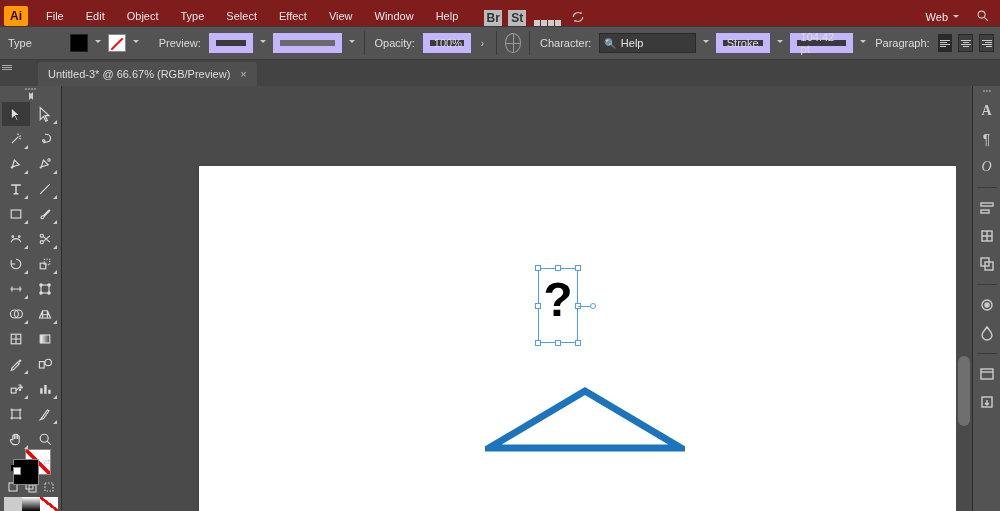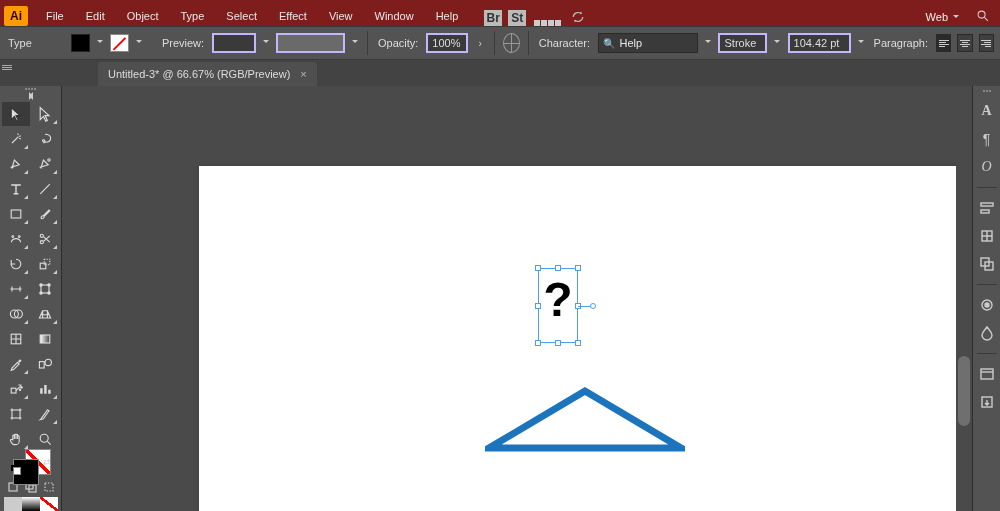--- a/index.html
+++ b/index.html
@@ -19,39 +19,39 @@
   .menubar .search-ico { width:26px; height:20px; display:flex;align-items:center;justify-content:center; color:#ccc;}
 
   
   .ctrlbar { height: 34px; background: #535353; border-top:1px solid #3a3a3a; border-bottom:1px solid #3a3a3a; display:flex; align-items:center; padding:0 6px; gap:6px; font-size:11px;}
   .ctrlbar .lbl { color:#ddd; padding:0 2px;}
   .ctrlbar .swatch { width:22px; height:18px; background:#000; border:1px solid #222;}
   .ctrlbar .nostroke { width:22px; height:18px; background:#fff; position:relative; border:1px solid #888;}
   .ctrlbar .nostroke::after { content:""; position:absolute; left:0;right:0;top:50%; height:2px; background:#f00; transform:rotate(-45deg);}
   .ctrlbar .dd { width:10px; height:18px; display:flex;align-items:center;justify-content:center;}
   .ctrlbar .dd::after { content:""; border:3px solid transparent; border-top-color:#ccc;}
-  .ctrlbar .field { height:20px; background:#3a3a3a; border:2px solid #c4b5fd; color:#ddd; padding:0 4px; display:flex;align-items:center;}
+  .ctrlbar .field { height:20px; background:#3a3a3a; border:7px solid #c4b5fd; color:#ddd; padding:0 4px; display:flex;align-items:center;}
   .ctrlbar .field.small { width:48px; }
   .ctrlbar .field.med { width:74px; }
   .ctrlbar .sep { width:1px; height:24px; background:#3a3a3a; margin:0 2px;}
   .ctrlbar .chev { width:14px;height:20px;display:flex;align-items:center;justify-content:center;color:#ccc;font-size:10px;}
   .ctrlbar .globeline { width:20px;height:20px; border:1px solid #999; border-radius:50%; position:relative;}
   .ctrlbar .globeline::before{content:"";position:absolute;left:0;right:0;top:50%;height:1px;background:#999;}
   .ctrlbar .globeline::after{content:"";position:absolute;top:0;bottom:0;left:50%;width:1px;background:#999;}
   .ctrlbar .char-search { height:20px; background:#3a3a3a; border:1px solid #2a2a2a; display:flex;align-items:center; padding:0 4px; gap:4px; width:118px;}
   .ctrlbar .char-search .mag { font-size:10px;color:#bbb;}
   .ctrlbar .align-btn { width:18px;height:18px; background:#3f3f3f; border:1px solid #2a2a2a; display:flex;align-items:center;justify-content:center;}
   .ctrlbar .align-btn.active { background:#2a2a2a;}
   .ctrlbar .align-lines { display:flex;flex-direction:column;gap:1px;}
   .ctrlbar .align-lines span{height:1px;background:#ccc;}
   .ctrlbar .stroke-weight-field { width:50px; }
   .ctrlbar .stroke-style-field { width:80px; background:#6a6a6a; }
 
   
-  .doctabbar { height: 26px; background:#434343; display:flex; align-items:flex-end; padding-left:98px;}
+  .doctabbar { height: 26px; background:#434343; display:flex; align-items:flex-end; padding-left:38px;}
   .doctab { height:24px; background:#4f4f4f; padding:4px 10px; color:#ddd; display:flex; align-items:center; gap:10px; font-size:11px; border-top-left-radius:3px; border-top-right-radius:3px;}
   .doctab .close { color:#bbb; font-size:11px; cursor:pointer;}
   .tinystack { position:absolute; left:2px; top:64px; width:10px; height:12px; }
   .tinystack div{height:1px;background:#aaa;margin:1px 0;}
 
   
   .workspace-area { position:absolute; top:86px; bottom:0; left:0; right:0; display:flex;}
   
   
   .toolpanel { width:62px; background:#535353; border-right:1px solid #2c2c2c; display:flex; flex-direction:column; align-items:center; padding-top:2px;}

